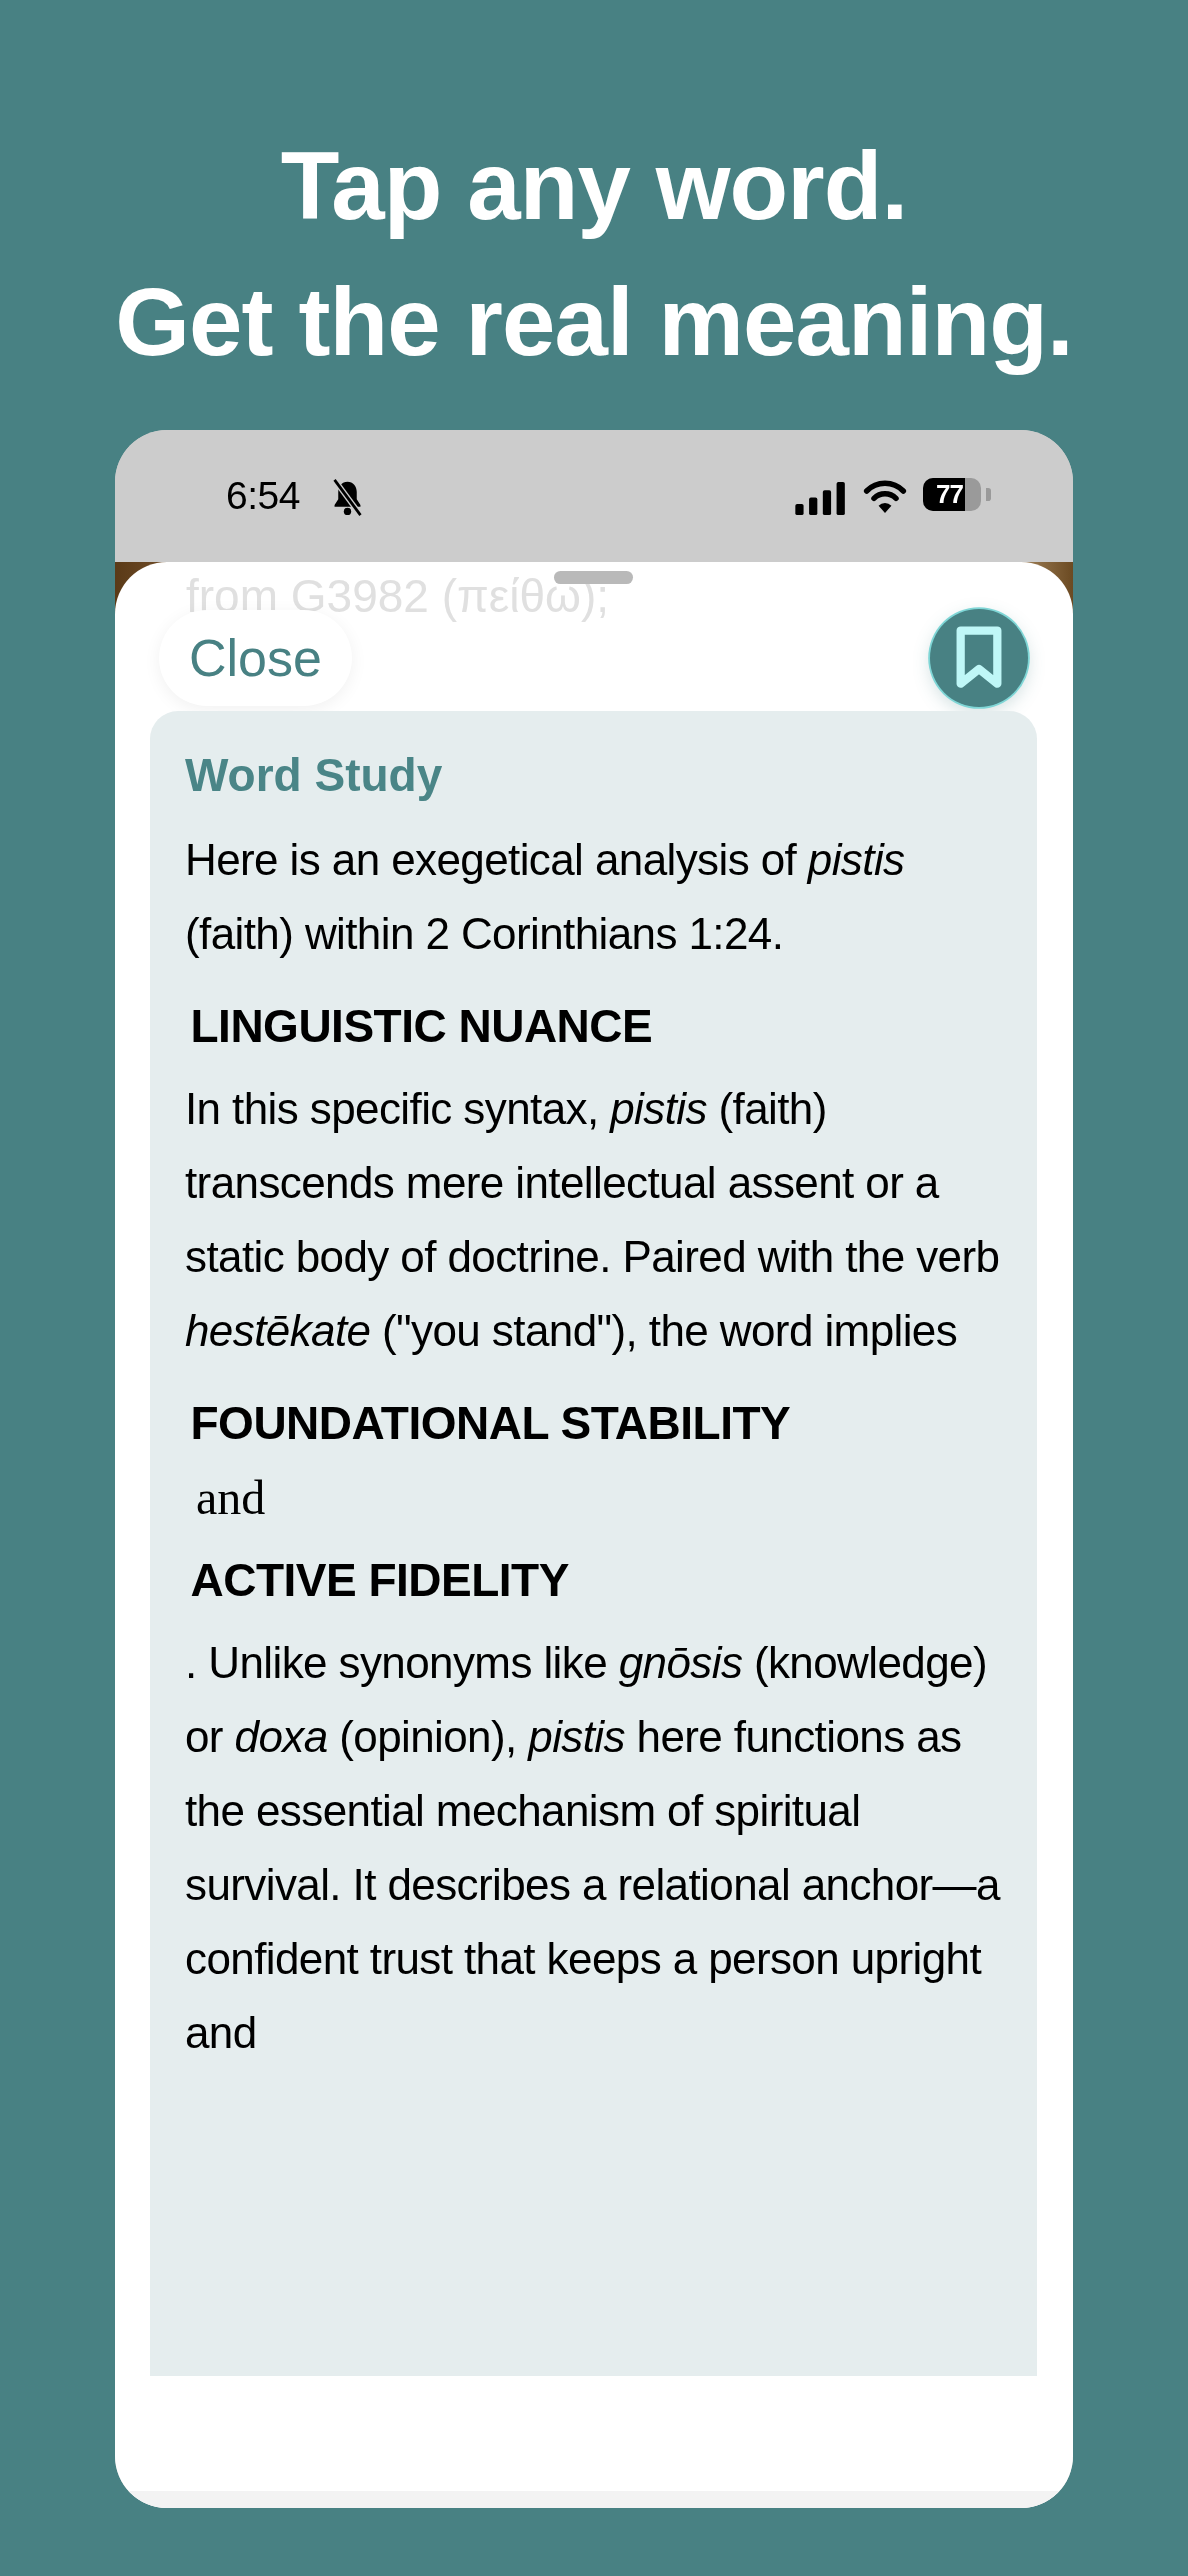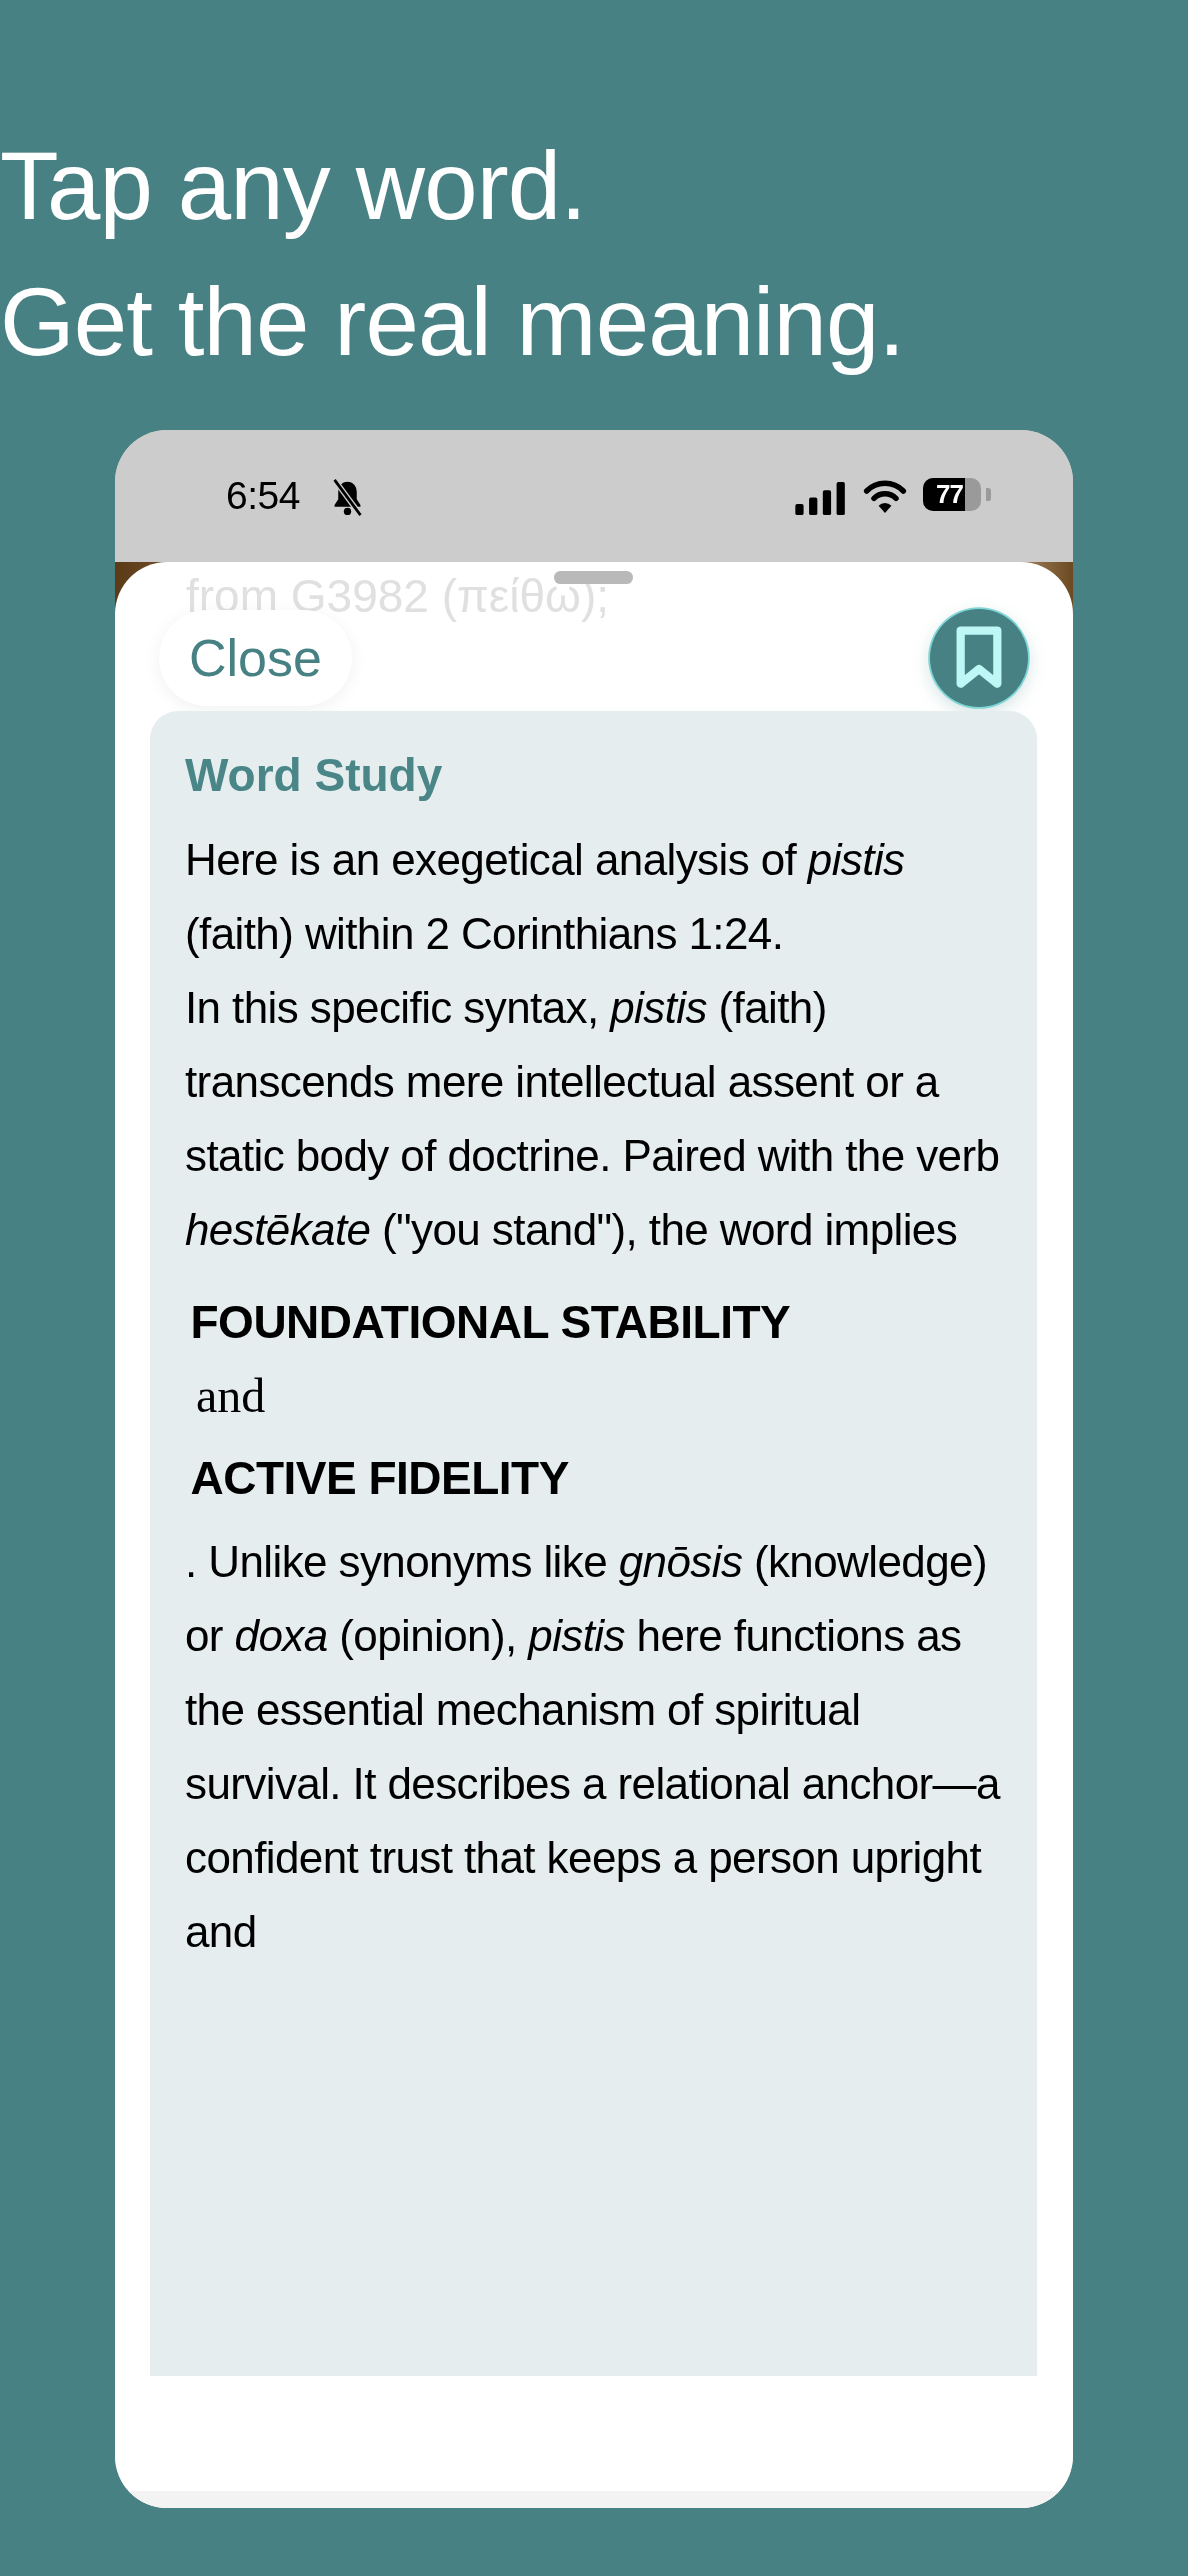--- a/index.html
+++ b/index.html
@@ -3,21 +3,21 @@
 <meta charset="utf-8">
 <style>
   * { box-sizing: border-box; margin: 0; padding: 0; }
   html, body {
     width: 1188px; height: 2576px; overflow: hidden;
     background: #488183;
     font-family: "Liberation Sans", "DejaVu Sans", sans-serif;
   }
   .headline {
     position: absolute; left: 0; top: 118px; width: 1188px;
-    color: #ffffff; font-weight: 400;
+    text-align: center; color: #ffffff; font-weight: 700;
     font-size: 96px; line-height: 136px; letter-spacing: -0.9px;
   }
   .headline div { white-space: nowrap; }
 
   .phone {
     position: absolute; left: 115px; top: 430px;
     width: 958px; height: 2078px;
     border-radius: 52px; overflow: hidden;
     background: #cccccc;
   }
@@ -162,20 +162,21 @@
       <svg viewBox="0 0 56 72">
         <path d="M8 6 h40 v58 l-20 -16 l-20 16 z" fill="none" stroke="#bff7f7" stroke-width="9" stroke-linejoin="round"></path>
       </svg>
     </div>
 
     <div class="card">
       <div class="card-title">Word Study</div>
 
       <p class="para"><span>Here is an exegetical analysis of </span><i>pistis</i><span> (faith) within 2 Corinthians 1:24.</span></p>
 
+      <div class="section-head">LINGUISTIC NUANCE</div>
       <p class="para"><span>In this specific syntax, </span><i>pistis</i><span> (faith) transcends mere intellectual assent or a static body of doctrine. Paired with the verb </span><i>hestēkate</i><span> ("you stand"), the word implies</span></p>
 
       <div class="section-head">FOUNDATIONAL STABILITY</div>
       <div class="and-line">and</div>
 
       <div class="section-head">ACTIVE FIDELITY</div>
       <p class="para"><span>. Unlike synonyms like </span><i>gnōsis</i><span> (knowledge) or </span><i>doxa</i><span> (opinion), </span><i>pistis</i><span> here functions as the essential mechanism of spiritual survival. It describes a relational anchor—a confident trust that keeps a person upright and</span></p>
     </div>
 
     <div class="bottom-bar"></div>

